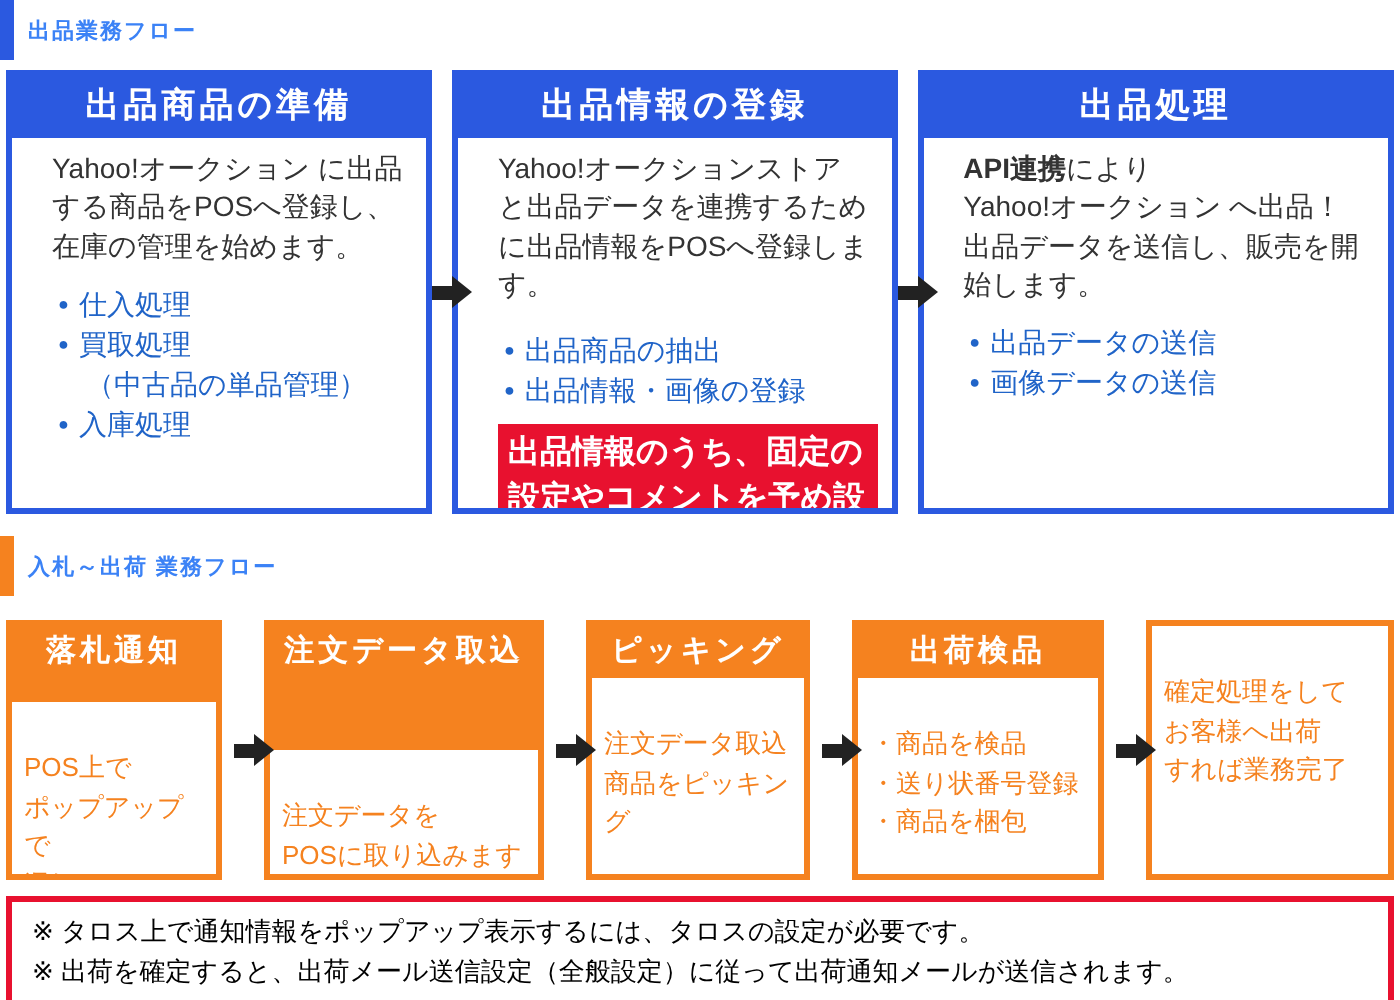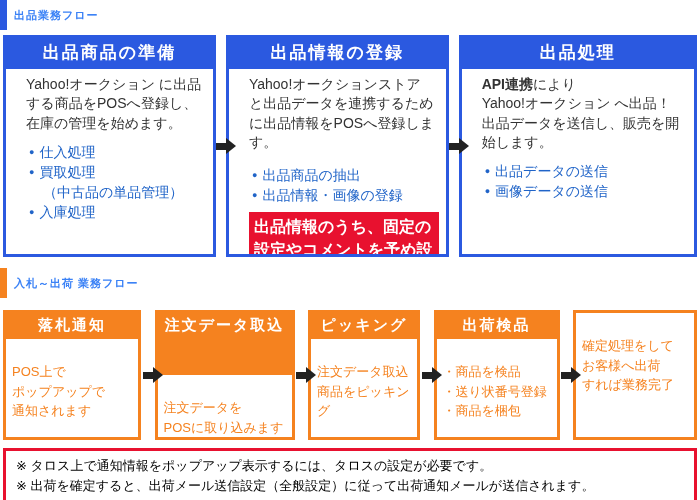--- a/index.html
+++ b/index.html
@@ -42,21 +42,21 @@
   .body-lines div{line-height:1.38;}
   .bullets{list-style:none; color:var(--link); font-size:14px;}
   .bullets li{display:flex; align-items:baseline; line-height:1.42;}
   .bullets li .dot{font-size:9px; flex:0 0 auto; margin:0 5px 0 3px; position:relative; top:-2px;}
   .bullets li.sub{padding-left:17px;}
   .red-note{background:var(--red); color:#fff; font-weight:bold; font-size:16px; line-height:1.42; padding:4px 5px; margin-top:6px;}
 
   
   .orange-row{height:130px; margin-top:12px;}
   .orangebox{background:var(--orange); border:3px solid var(--orange); display:flex; flex-direction:column;}
-  .ow1{width:138px;} .ow2{width:140px;gap:36px;} .ow3{width:112px;} .ow4{width:126px;} .ow5{width:124px;}
+  .ow1{width:108px;gap:12px;} .ow2{width:140px;gap:36px;} .ow3{width:112px;} .ow4{width:126px;} .ow5{width:124px;}
   .orangebox .box-title{color:#fff; font-weight:bold; font-size:15px; text-align:center; letter-spacing:2px; padding:3px 0 4px; white-space:nowrap;}
   .orangebox .box-body{background:#fff; flex:1; padding:23px 5px 4px 6px; font-size:13px; color:var(--orange); line-height:1.5; overflow:hidden;}
 
   
   .footnote{margin:8px 3px 0 3px; border:3px solid var(--red); background:#fff; padding:5px 10px; font-size:13px; color:#000; line-height:1.55;}
 </style>
 </head>
 <body>
 
 <div class="page">

